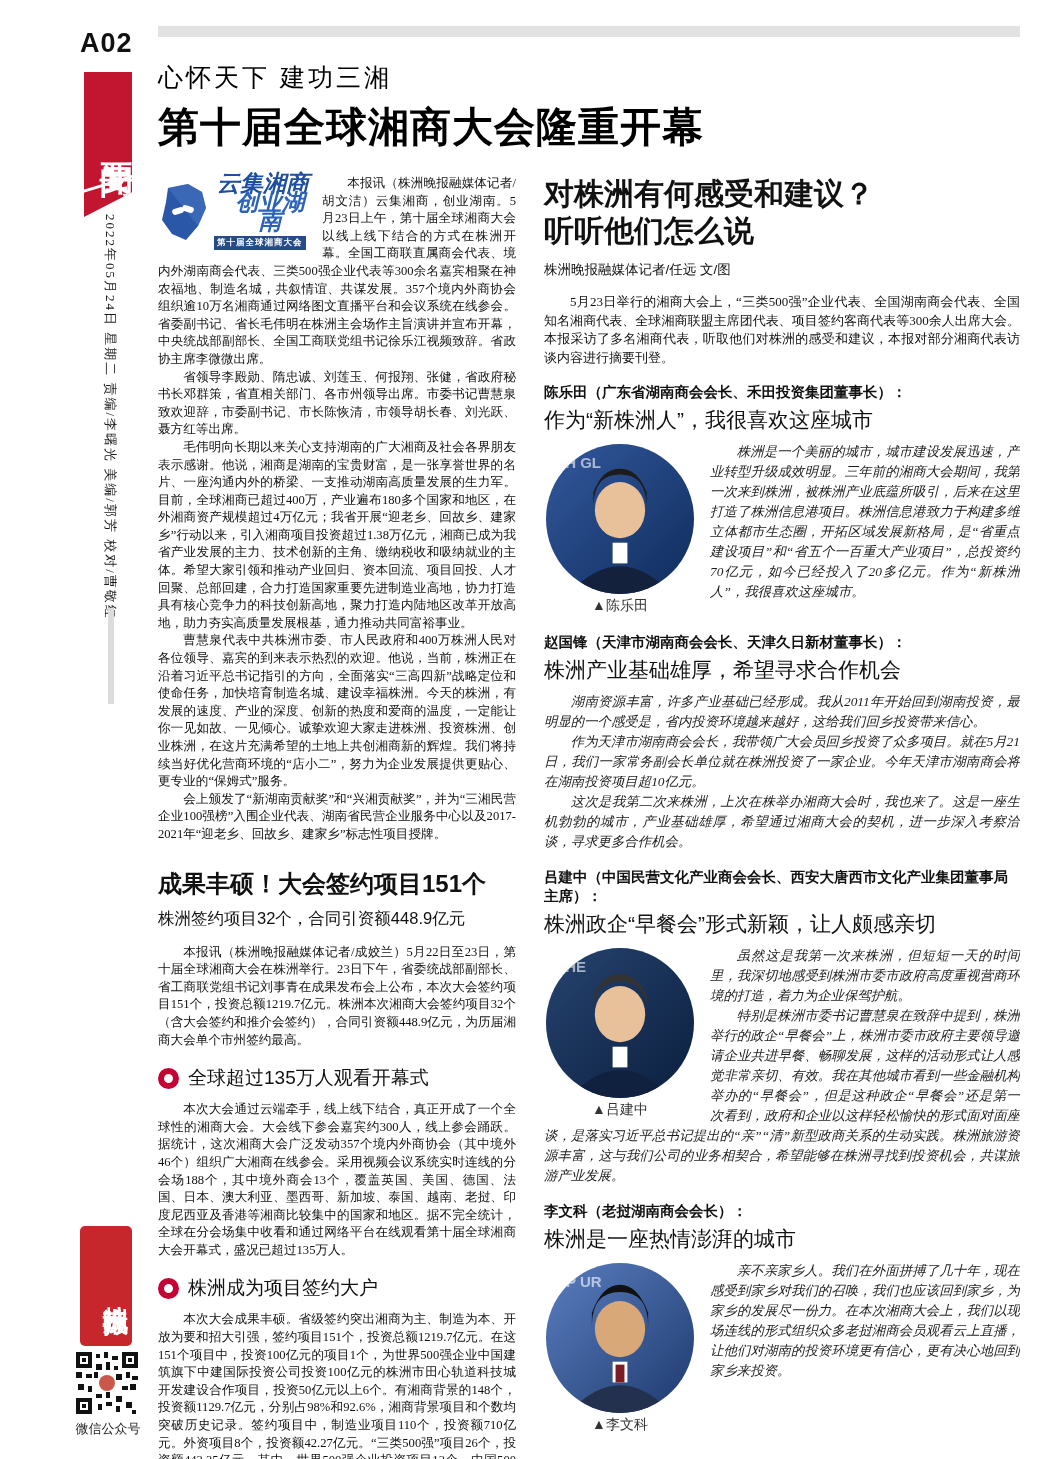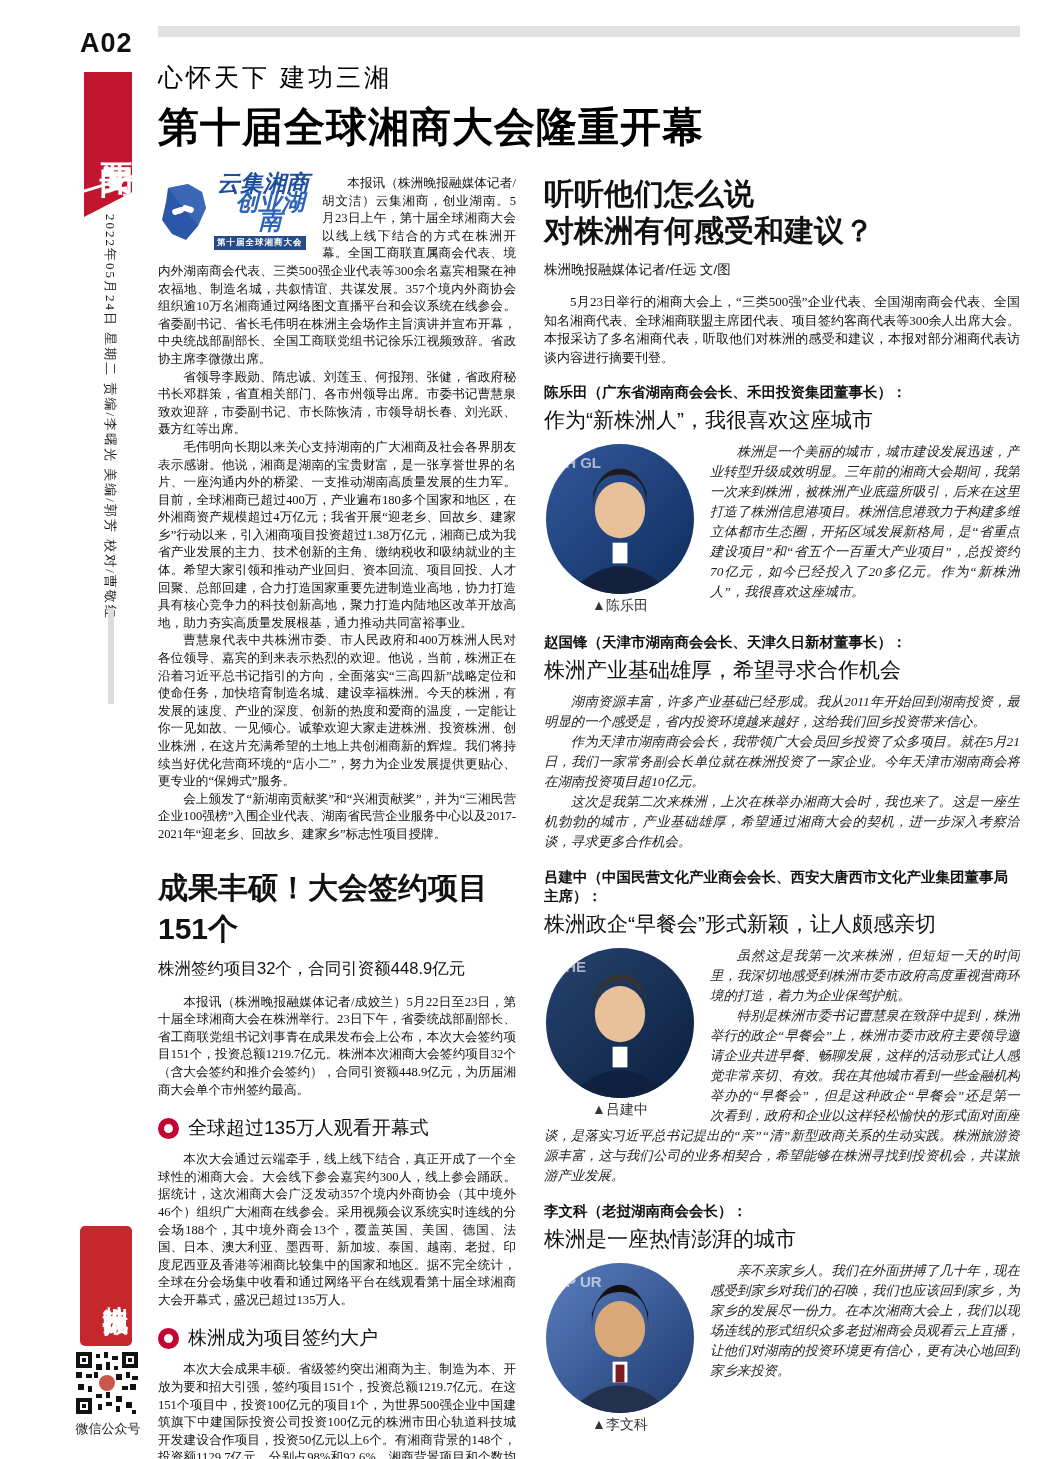--- a/index.html
+++ b/index.html
@@ -45,21 +45,21 @@
   .logo{float:left;width:154px;height:66px;margin:4px 10px 4px 0;display:flex;align-items:center;gap:4px;}
   .logo-map{width:52px;height:60px;flex:none;}
   .logo-lines{flex:1;}
   .logo-l1,.logo-l2{font-family:"Liberation Sans",sans-serif;font-weight:bold;font-style:italic;
                     font-size:23px;color:#1d4f9e;line-height:19px;text-align:center;}
   .logo-l2{margin-left:14px;color:#2a63b8;}
   .logo-l3{font-family:"Liberation Sans",sans-serif;font-size:8.5px;font-weight:bold;color:#fff;
            background:#274b86;padding:1px 3px;margin-top:3px;display:inline-block;letter-spacing:1px;}
 
   
-  .res-title{font-family:"Liberation Sans",sans-serif;font-size:30px;font-weight:900;margin:24px 0 4px 0;}
+  .res-title{font-family:"Liberation Sans",sans-serif;font-size:24px;font-weight:900;margin:24px 0 4px 0;}
   .res-sub{font-family:"Liberation Sans",sans-serif;font-size:16.5px;font-weight:400;margin:8px 0 14px 0;}
   .bullet{display:flex;align-items:center;gap:9px;font-family:"Liberation Sans",sans-serif;
           font-size:19px;font-weight:400;margin:16px 0 10px 0;}
   .ring{width:9px;height:9px;border:6px solid #c40233;border-radius:50%;background:#fff;flex:none;}
 
   
   .iv-h1{font-family:"Liberation Sans",sans-serif;font-size:30px;font-weight:900;line-height:37px;margin:0;}
   .iv-byline{font-family:"Liberation Sans",sans-serif;font-size:13.5px;margin:12px 0 14px 0;}
   .iv-intro{font-size:13px;line-height:18.5px;text-align:justify;text-indent:2em;margin:0 0 10px 0;}
   .speaker{font-family:"Liberation Sans",sans-serif;font-size:14.5px;font-weight:bold;margin-top:16px;}
@@ -188,22 +188,22 @@
           <h4 class="bullet">
             <span class="ring"></span>
             <span>株洲成为项目签约大户</span>
           </h4>
           <p class="body">本次大会成果丰硕。省级签约突出湘商为主、制造为本、开放为要和招大引强，签约项目151个，投资总额1219.7亿元。在这151个项目中，投资100亿元的项目1个，为世界500强企业中国建筑旗下中建国际投资公司投资100亿元的株洲市田心轨道科技城开发建设合作项目，投资50亿元以上6个。有湘商背景的148个，投资额1129.7亿元，分别占98%和92.6%，湘商背景项目和个数均突破历史记录。签约项目中，制造业项目110个，投资额710亿元。外资项目8个，投资额42.27亿元。“三类500强”项目26个，投资额443.35亿元，其中，世界500强企业投资项目13个，中国500强企业投资项目9个，民营500强企业投资项目4个。大会现场签约21个重大项目，投资额454.5亿元。株洲作为本届湘商大会承办地，成为项目签约当之无愧的大户，共签约项目32个，合同引资额448.9亿元，涵盖轨道交通、通用航空、新能源、北斗应用等领域。</p>
         </article>
       </section>
 
       <section class="col-right">
         <article>
+          <h1 class="iv-h1">对株洲有何感受和建议？</h1>
           <h1 class="iv-h1">听听他们怎么说</h1>
-          <h1 class="iv-h1">对株洲有何感受和建议？</h1>
           <div class="iv-byline">株洲晚报融媒体记者/任远 文/图</div>
           <p class="iv-intro">5月23日举行的湘商大会上，“三类500强”企业代表、全国湖南商会代表、全国知名湘商代表、全球湘商联盟主席团代表、项目签约客商代表等300余人出席大会。本报采访了多名湘商代表，听取他们对株洲的感受和建议，本报对部分湘商代表访谈内容进行摘要刊登。</p>
 
           <div class="interview">
             <div class="speaker">陈乐田（广东省湖南商会会长、禾田投资集团董事长）：</div>
             <div class="quote-title">作为“新株洲人”，我很喜欢这座城市</div>
             <div class="quote-body">
               <figure class="photo">
                 <div class="portrait p0">
                   <div class="backdrop">TH GL</div>

